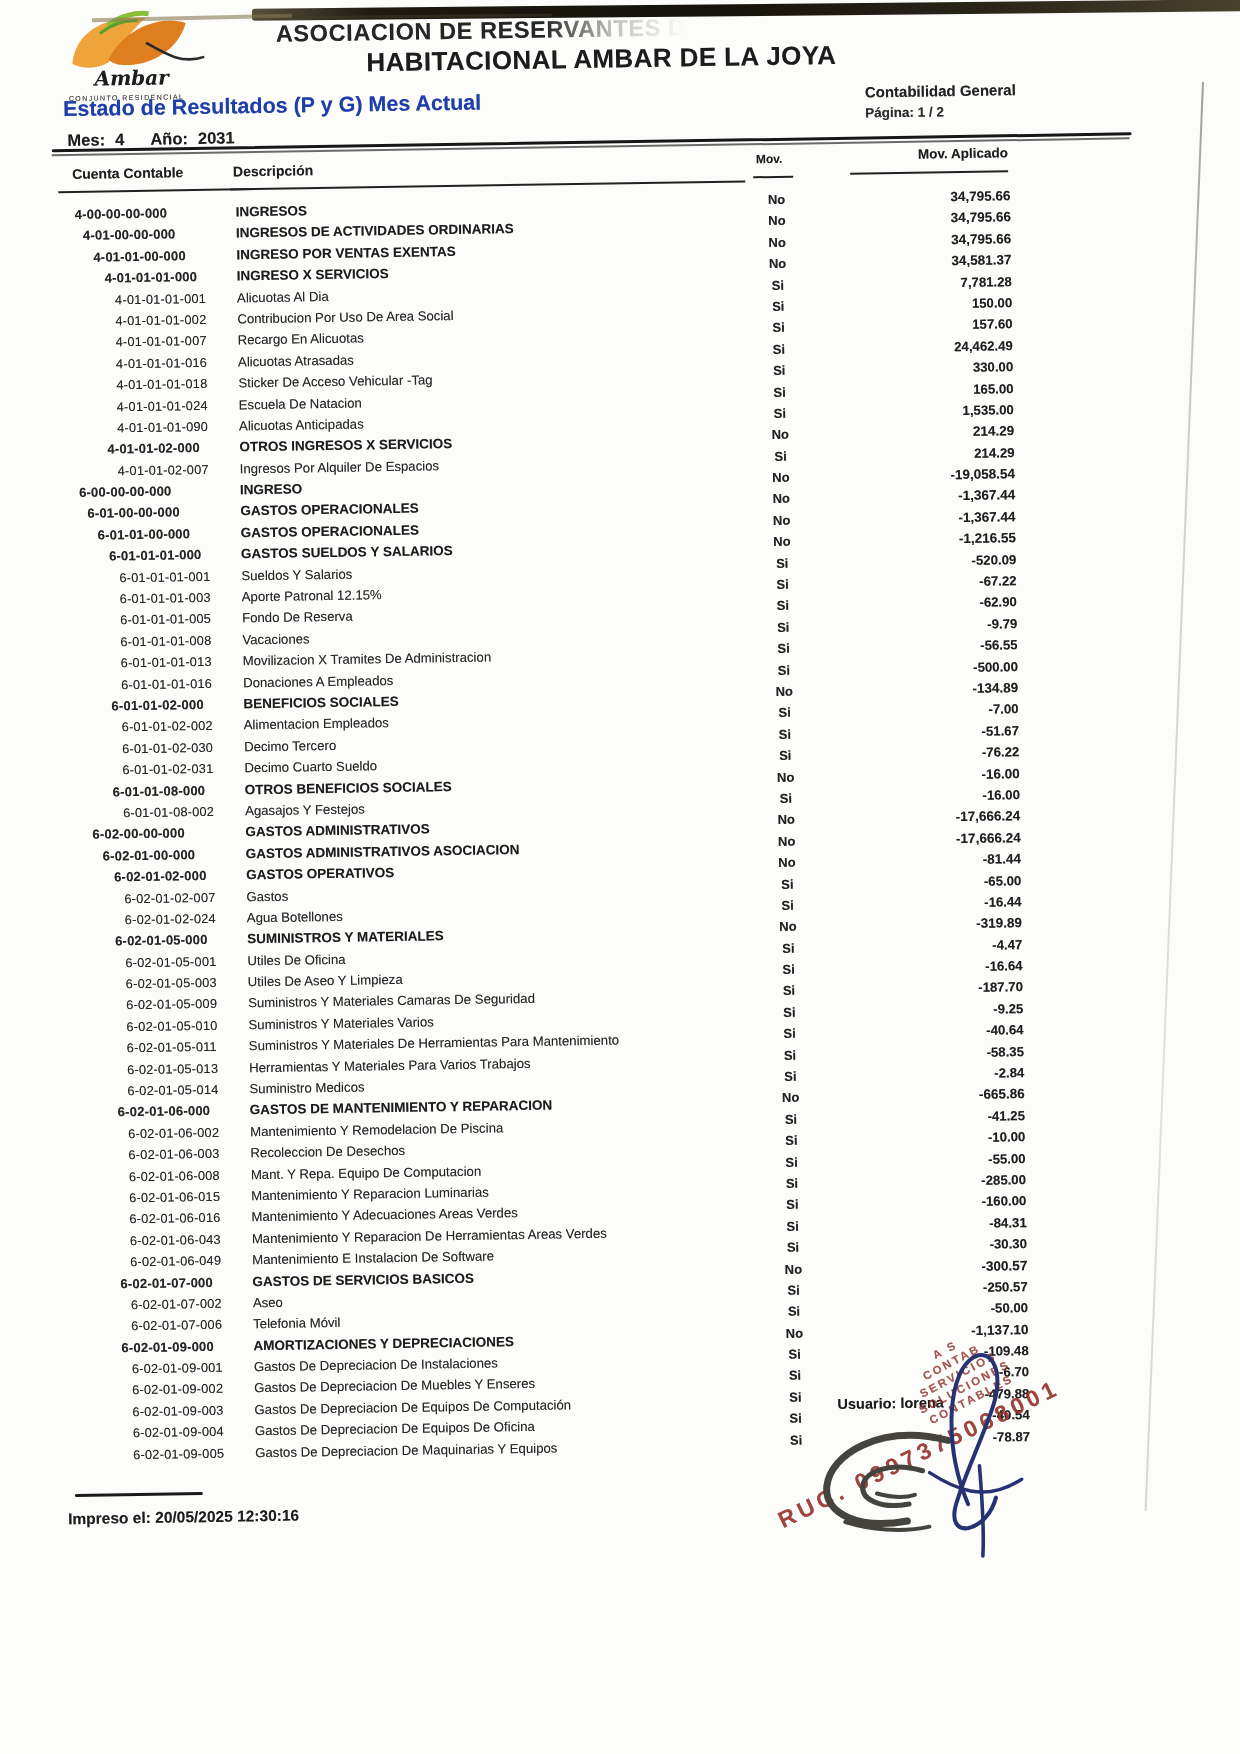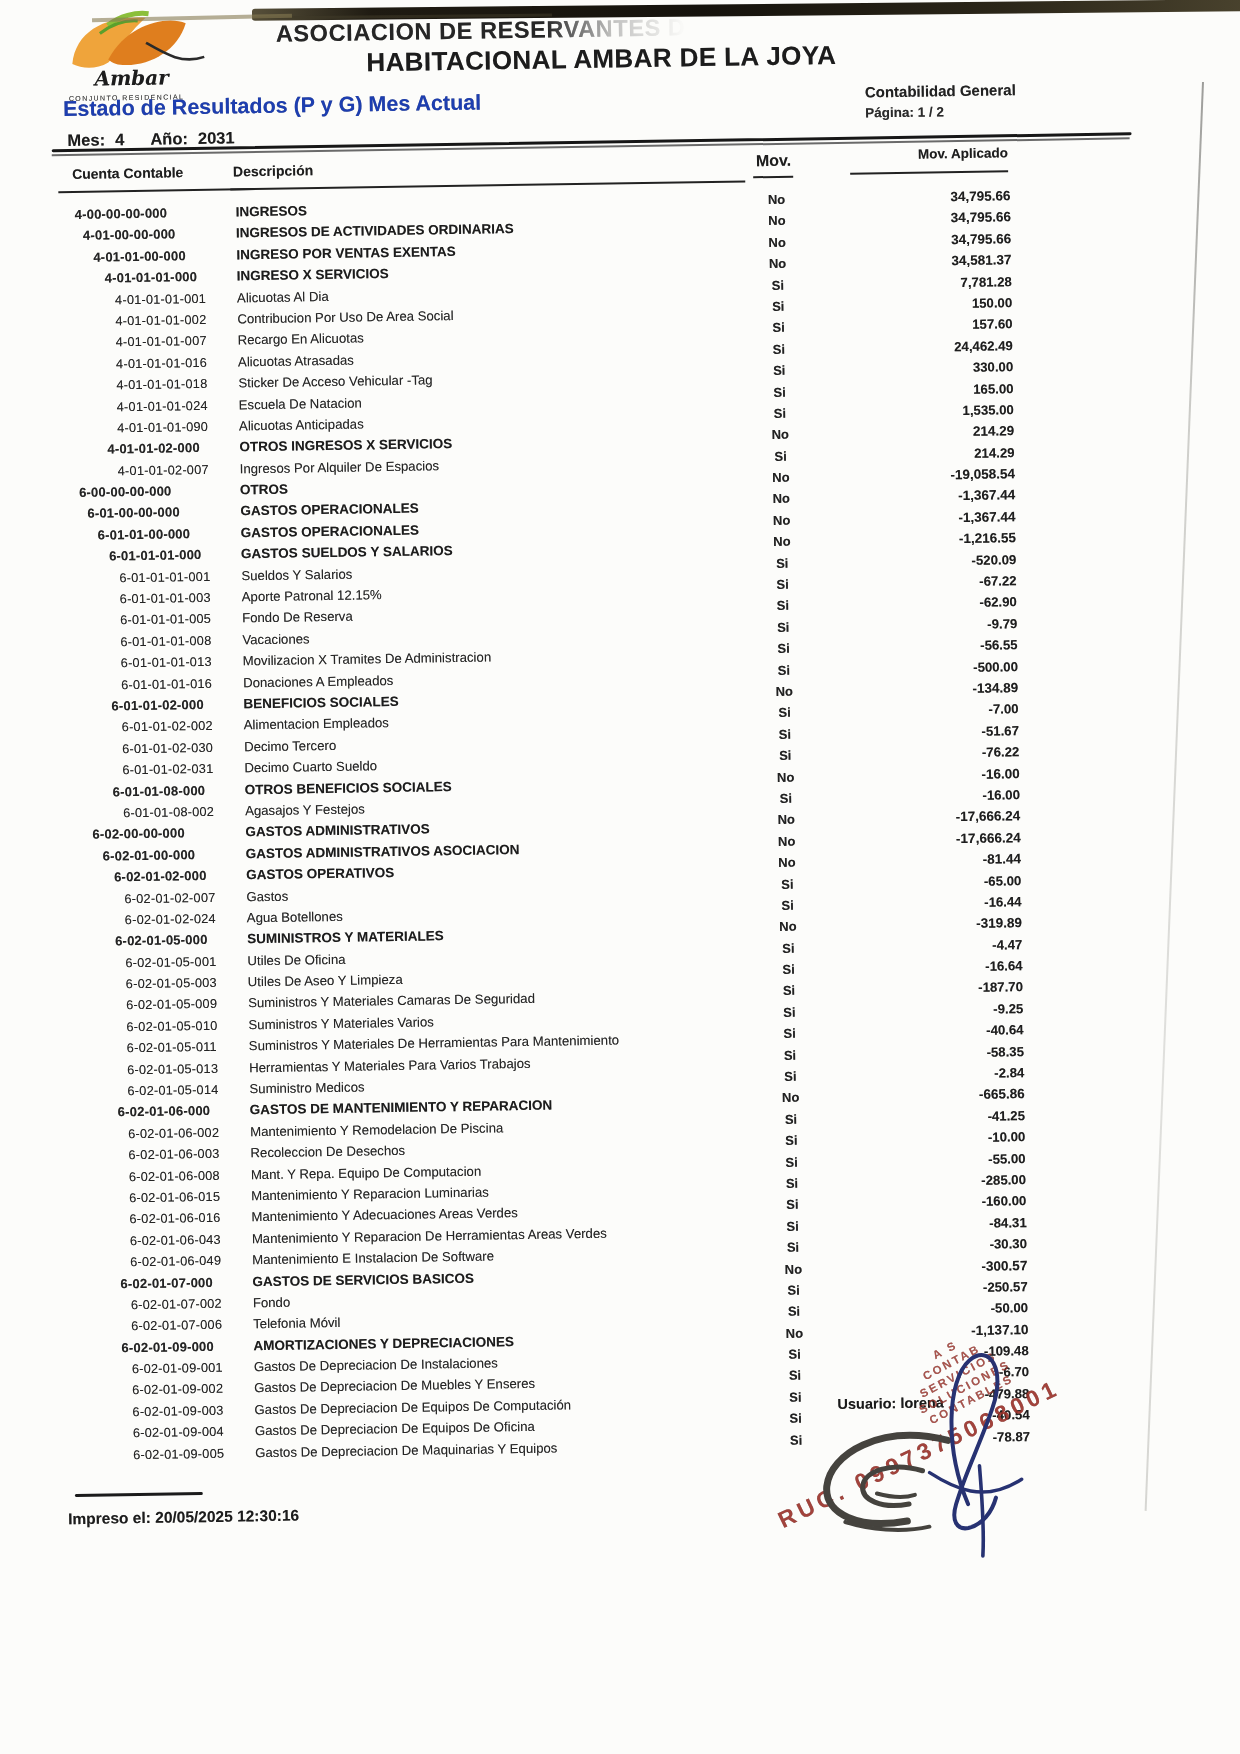--- a/index.html
+++ b/index.html
@@ -37,21 +37,21 @@
   .mesline{position:absolute;left:68px;top:131px;font-size:16.5px;font-weight:700;color:#1c1c1c;}
   .mesline .gap{display:inline-block;width:26px;}
   .mesline .sgap{display:inline-block;width:10px;}
 
   .rule-a{position:absolute;left:52px;top:149px;width:1080px;height:3px;background:#171717;border-radius:2px;}
   .rule-b{position:absolute;left:52px;top:154px;width:1078px;height:1.6px;background:#3a3a3a;opacity:.75;}
 
   .colhead{position:absolute;font-size:14px;font-weight:700;color:#1d1d1d;white-space:nowrap;}
   .ch-account{left:72px;top:166px;}
   .ch-desc{left:233px;top:166px;}
-  .ch-mov{left:756px;top:163px;font-size:16px;}
+  .ch-mov{left:756px;top:163px;font-size:12px;}
   .ch-apl{left:854px;top:160px;width:154px;text-align:right;font-size:13.5px;}
   .u-account{position:absolute;left:58px;top:191px;width:196px;height:2.2px;background:#222;}
   .u-desc{position:absolute;left:230px;top:191px;width:515px;height:2px;background:#222;}
   .u-mov{position:absolute;left:753px;top:187px;width:40px;height:2px;background:#222;}
   .u-apl{position:absolute;left:850px;top:185px;width:158px;height:2px;background:#222;}
 
   .rows{position:absolute;left:0;top:207px;width:1240px;}
   .trow{position:relative;height:21.4px;}
   .trow span{position:absolute;white-space:nowrap;}
   .trow .code{font-size:12.8px;letter-spacing:.2px;color:#242424;}
@@ -194,21 +194,21 @@
           <span class="amt">214.29</span>
         </div>
         <div class="trow">
           <span class="code" style="left: 113px;">4-01-01-02-007</span>
           <span class="desc">Ingresos Por Alquiler De Espacios</span>
           <span class="mov">Si</span>
           <span class="amt">214.29</span>
         </div>
         <div class="trow hd">
           <span class="code" style="left: 74px;">6-00-00-00-000</span>
-          <span class="desc">OTROS</span>
+          <span class="desc">INGRESO</span>
           <span class="mov">No</span>
           <span class="amt">-19,058.54</span>
         </div>
         <div class="trow hd">
           <span class="code" style="left: 82px;">6-01-00-00-000</span>
           <span class="desc">GASTOS OPERACIONALES</span>
           <span class="mov">No</span>
           <span class="amt">-1,367.44</span>
         </div>
         <div class="trow hd">
@@ -422,21 +422,21 @@
           <span class="amt">-30.30</span>
         </div>
         <div class="trow hd">
           <span class="code" style="left: 103px;">6-02-01-07-000</span>
           <span class="desc">GASTOS DE SERVICIOS BASICOS</span>
           <span class="mov">No</span>
           <span class="amt">-300.57</span>
         </div>
         <div class="trow">
           <span class="code" style="left: 113px;">6-02-01-07-002</span>
-          <span class="desc">Fondo</span>
+          <span class="desc">Aseo</span>
           <span class="mov">Si</span>
           <span class="amt">-250.57</span>
         </div>
         <div class="trow">
           <span class="code" style="left: 113px;">6-02-01-07-006</span>
           <span class="desc">Telefonia Móvil</span>
           <span class="mov">Si</span>
           <span class="amt">-50.00</span>
         </div>
         <div class="trow hd">

